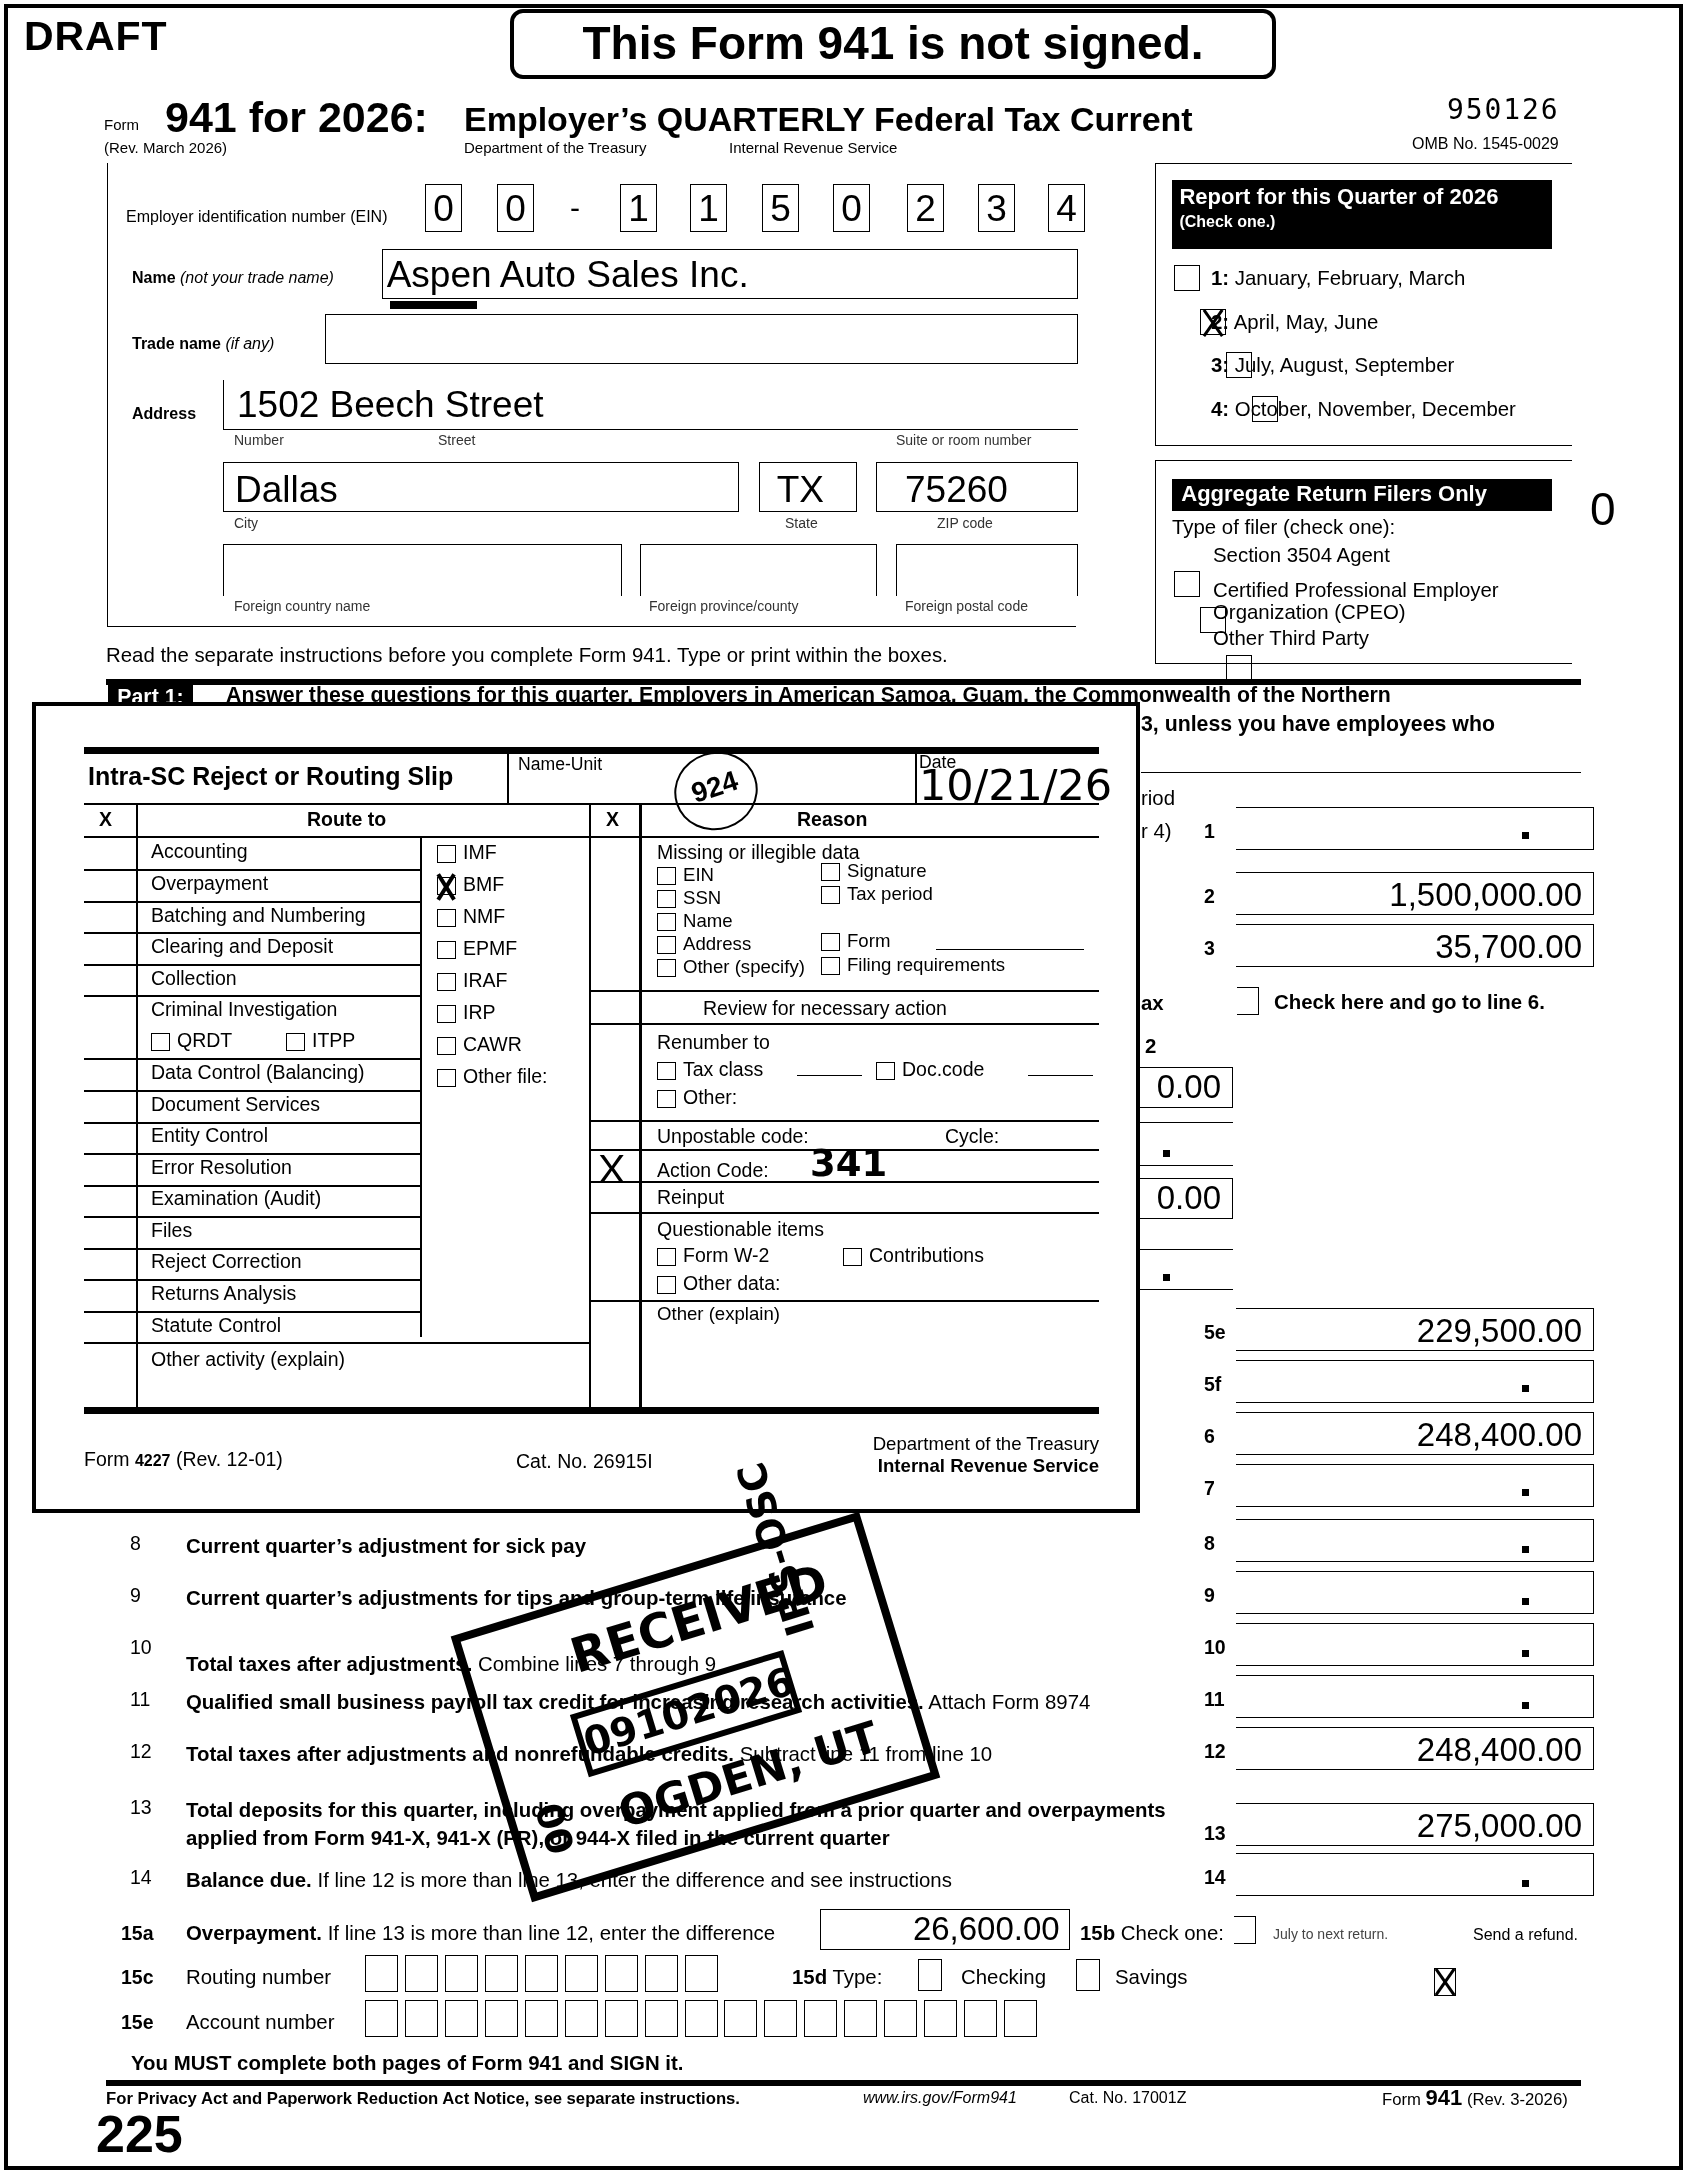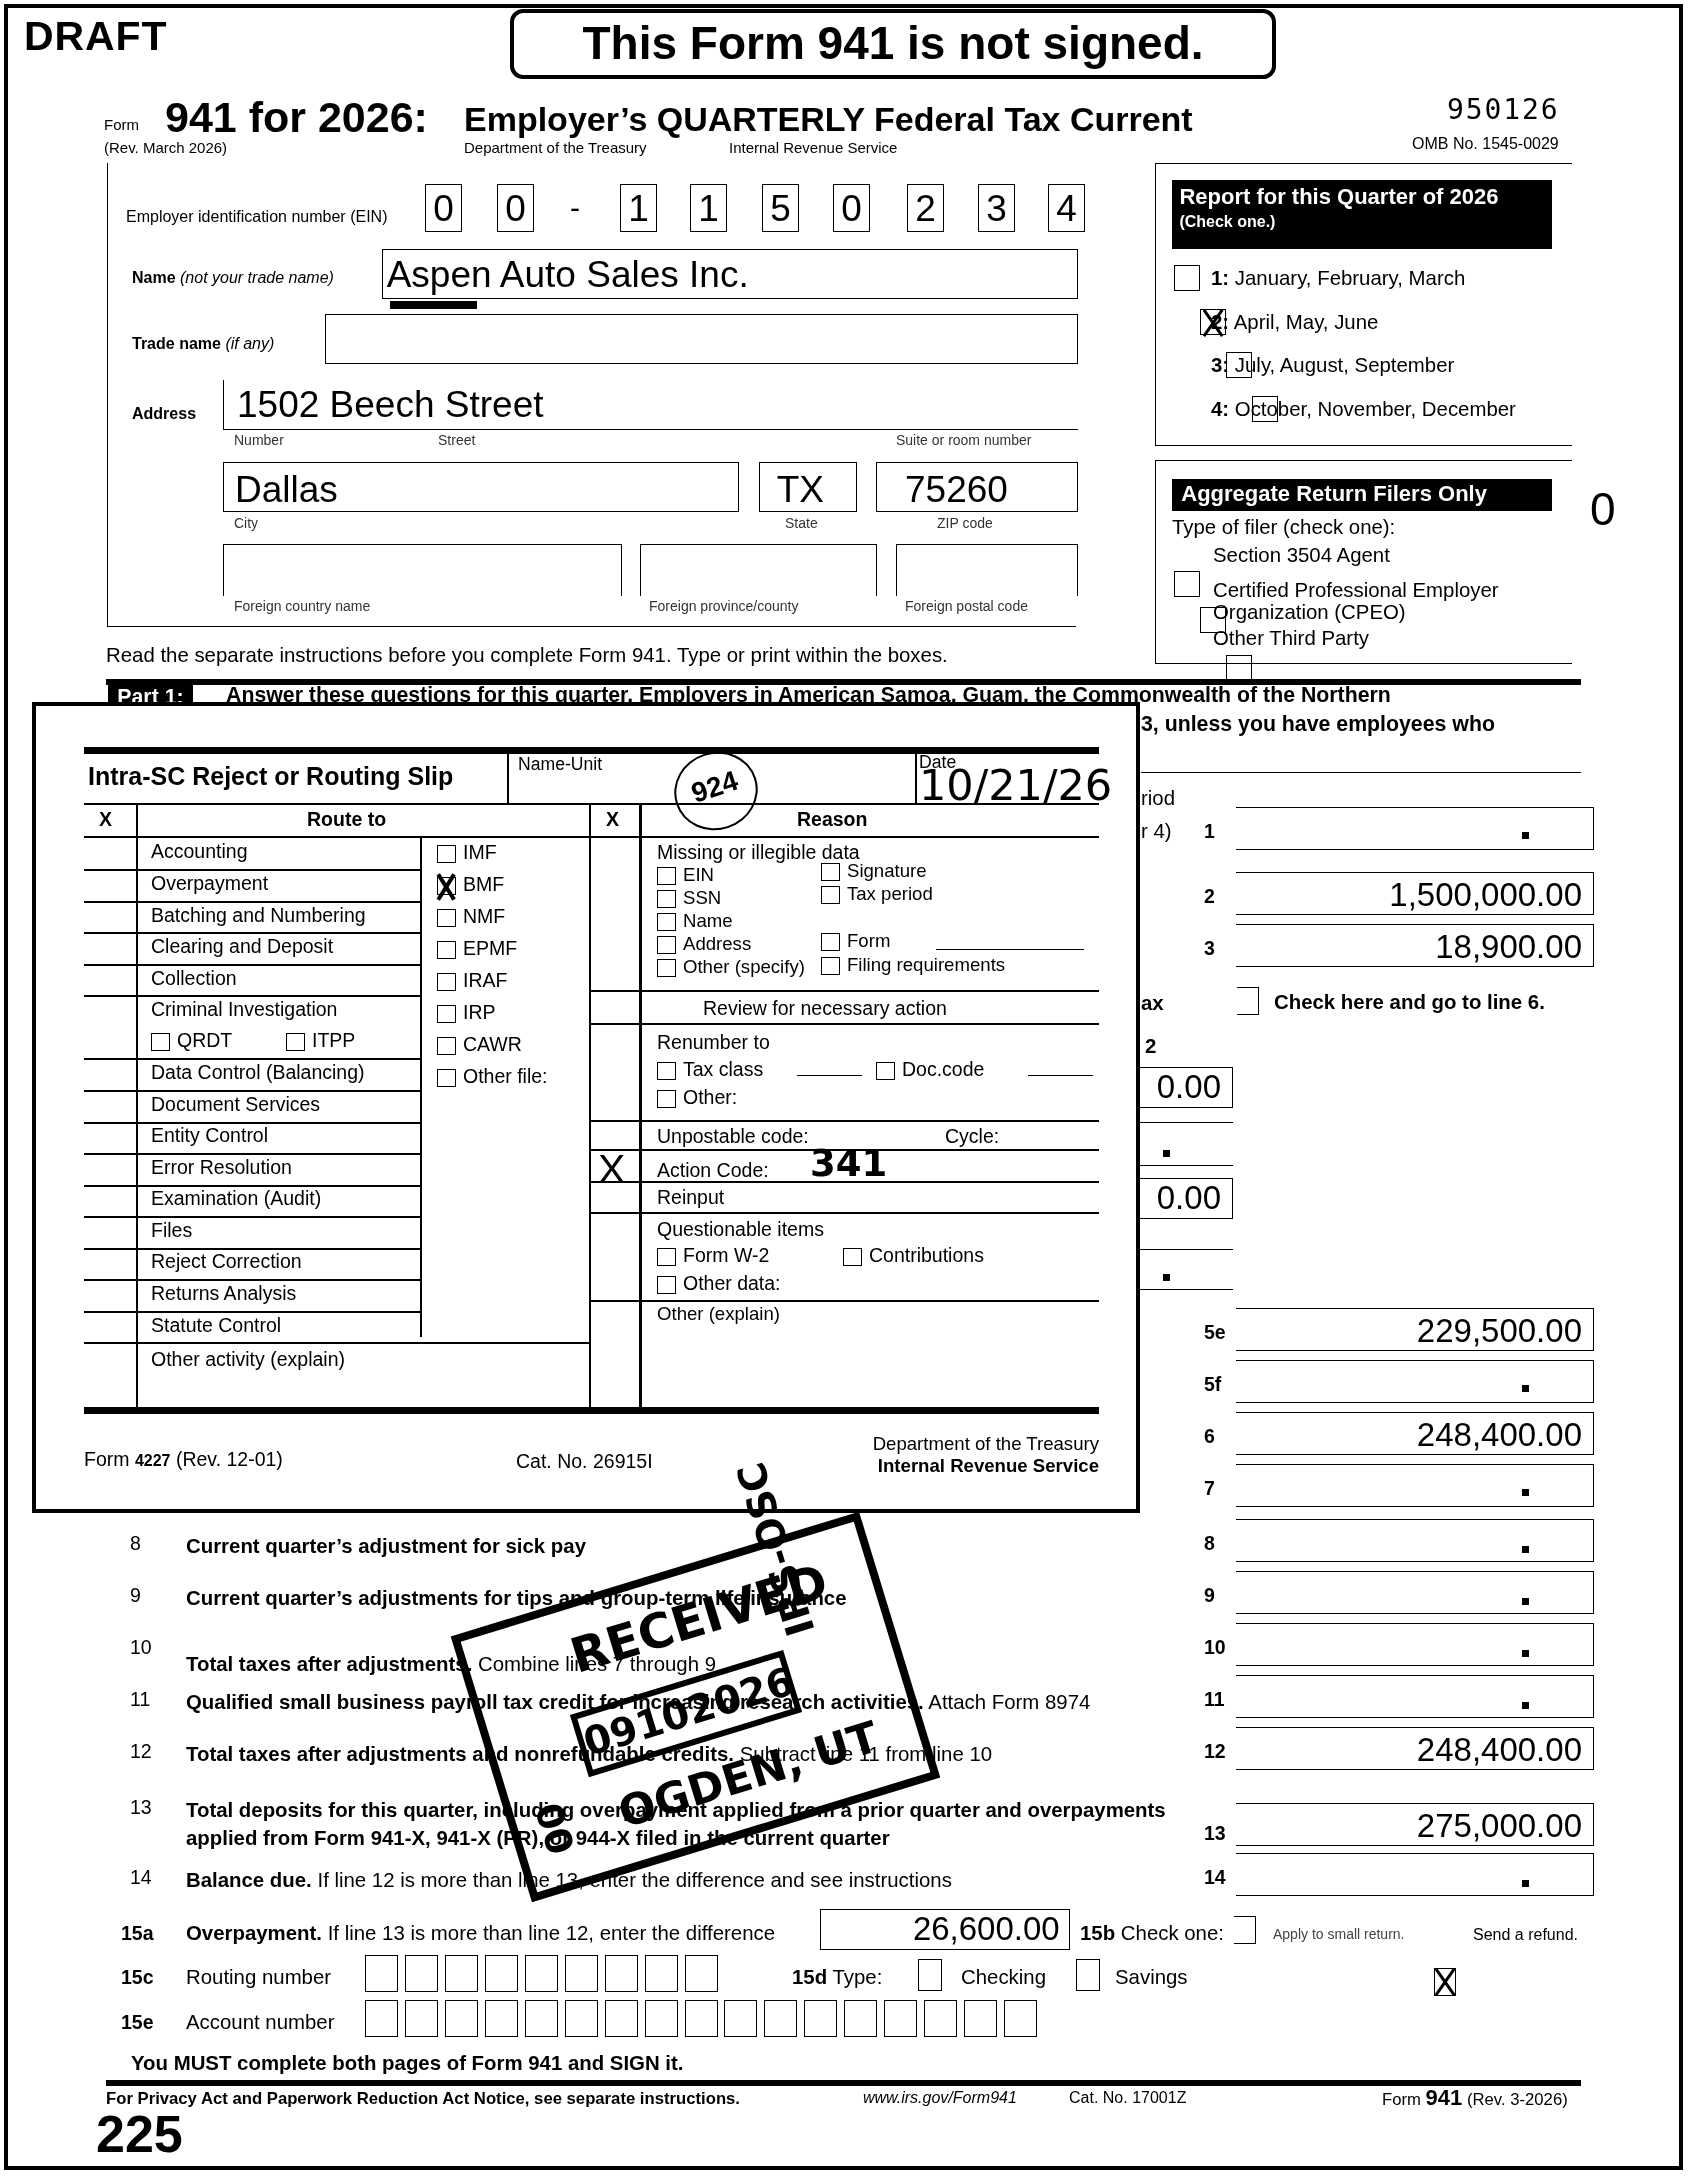--- a/index.html
+++ b/index.html
@@ -183,21 +183,21 @@
     <div class="abs lnum" style="left:1204px;top:820px;">1</div>
     <div class="abs amt-box" style="left:1236px;top:807px;width:358px;height:43px;">
       <div class="abs dot" style="left:286px;top:24px;"></div>
     </div>
     <div class="abs lnum" style="left:1204px;top:885px;">2</div>
     <div class="abs amt-box" style="left:1236px;top:872px;width:358px;height:43px;">
       <div class="amt-val" style="line-height:43px;">1,500,000.00</div>
     </div>
     <div class="abs lnum" style="left:1204px;top:937px;">3</div>
     <div class="abs amt-box" style="left:1236px;top:924px;width:358px;height:43px;">
-      <div class="amt-val" style="line-height:43px;">18,900.00</div>
+      <div class="amt-val" style="line-height:43px;">35,700.00</div>
     </div>
     <div class="abs lnum" style="left:1204px;top:1321px;">5e</div>
     <div class="abs amt-box" style="left:1236px;top:1308px;width:358px;height:43px;">
       <div class="amt-val" style="line-height:43px;">229,500.00</div>
     </div>
     <div class="abs lnum" style="left:1204px;top:1373px;">5f</div>
     <div class="abs amt-box" style="left:1236px;top:1360px;width:358px;height:43px;">
       <div class="abs dot" style="left:286px;top:24px;"></div>
     </div>
     <div class="abs lnum" style="left:1204px;top:1425px;">6</div>
@@ -255,21 +255,21 @@
   </div>
 
 
 <div class="abs lnum" style="left:121px;top:1922px;">15a</div>
 <div class="abs line-row" style="left:186px;top:1922px;"><b>Overpayment.</b><span> If line 13 is more than line 12, enter the difference</span></div>
 <div class="abs field" style="left:820px;top:1909px;width:250px;height:41px;">
   <div class="amt-val" style="padding-right:9.3px;">26,600.00</div>
 </div>
 <div class="abs line-row" style="left:1080px;top:1922px;"><b>15b</b> <span>Check one:</span></div>
 <div class="abs" style="left:1234px;top:1916px;width:22px;height:28px;border:1.4px solid #000;border-left:none;box-sizing:border-box;"></div>
-<div class="abs" style="left:1273px;top:1926px;font-size:14px;color:#444;">Apply to small return.</div>
+<div class="abs" style="left:1273px;top:1926px;font-size:14px;color:#444;">July to next return.</div>
 <div class="abs cb x" style="left:1434px;top:1916px;width:22px;height:28px;"></div>
 <div class="abs" style="left:1473px;top:1926px;font-size:16px;">Send a refund.</div>
 
 <div class="abs lnum" style="left:121px;top:1966px;">15c</div>
 <div class="abs line-row" style="left:186px;top:1966px;">Routing number</div>
 <div id="routing-boxes">
     <div class="abs" style="left:365px;top:1955px;width:33px;height:37px;border:1.4px solid #000;box-sizing:border-box;"></div>
     <div class="abs" style="left:405px;top:1955px;width:33px;height:37px;border:1.4px solid #000;box-sizing:border-box;"></div>
     <div class="abs" style="left:445px;top:1955px;width:33px;height:37px;border:1.4px solid #000;box-sizing:border-box;"></div>
     <div class="abs" style="left:485px;top:1955px;width:33px;height:37px;border:1.4px solid #000;box-sizing:border-box;"></div>

